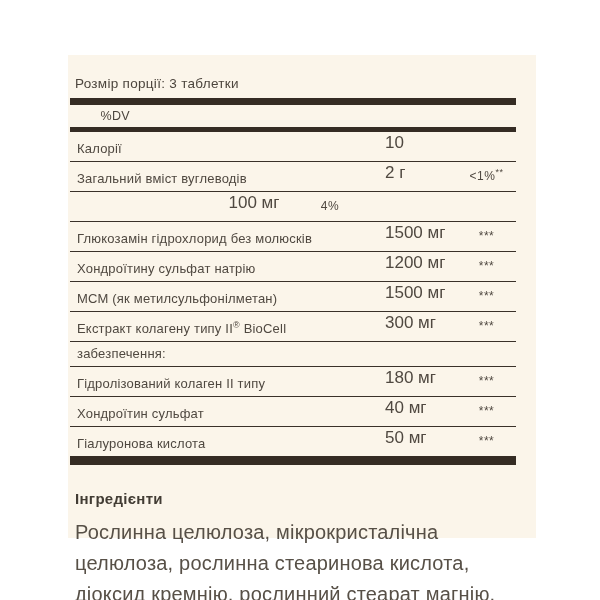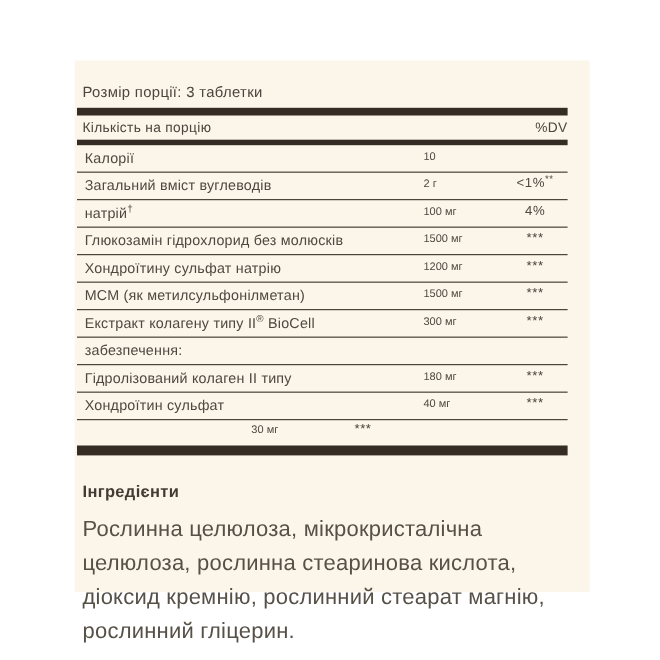--- a/index.html
+++ b/index.html
@@ -16,59 +16,57 @@
   .bar.bot { height:9px; }
   .hdr { display:flex; align-items:center; padding:4px 0 4px 5px;
          font-size:12.5px; color:#4c453d; letter-spacing:.3px; }
   .hdr .hdr-left { flex:1; }
   .hdr .hdr-right { flex:0 0 55px; text-align:right; }
   .row { display:flex; align-items:flex-end; padding:4px 0 5px;
          border-bottom:1.6px solid #3a3129; min-height:23px;justify-content:center; }
   .row:last-child { border-bottom:none; }
   .cell-label { flex:0 0 313px; padding-left:5px; font-size:13px; color:#4f4840;
                 letter-spacing:.2px; }
-  .cell-value { flex:0 0 74px; font-size:10px; color:#4f4840; position:relative; top:-3px; }
+  .cell-value { flex:0 0 74px; font-size:17px; color:#4f4840; position:relative; top:-3px; }
   .cell-dv { flex:0 0 55px; text-align:center; font-size:12px; color:#4f4840;
              position:relative; top:-3px; letter-spacing:.5px; }
   sup { font-size:9px; line-height:0; }
   .footnote { margin:14px 18px 0 4px; font-size:13px; color:#4f4840; letter-spacing:.2px; }
   .ing-head { margin:25px 18px 0 7px; font-size:15px; font-weight:bold;
               color:#423c34; letter-spacing:.3px; }
   .ing-body { margin:10px 0 0 7px; width:436px; font-size:20px; line-height:31px;
               color:#575047; letter-spacing:.2px; }
 </style>
 </head>
 <body>
 
 <div class="panel">
 
   <div class="serving">Розмір порції: 3 таблетки</div>
 
   <div class="facts">
     <div class="bar top"></div>
     <div class="hdr">
-      <span class="hdr-left">Кількість на порцію</span>
       <span class="hdr-right">%DV</span>
     </div>
     <div class="bar mid"></div>
     <div>
   <div class="row">
     <span class="cell-label"><span>Калорії</span></span>
     <span class="cell-value">10</span>
     <span class="cell-dv"></span>
   </div>
 
   <div class="row">
     <span class="cell-label"><span>Загальний вміст вуглеводів</span></span>
     <span class="cell-value">2 г</span>
     <span class="cell-dv"><span>&lt;1%</span><sup>**</sup></span>
   </div>
 
   <div class="row">
-    <span class="cell-label"><span>натрій</span><sup>†</sup></span>
     <span class="cell-value">100 мг</span>
     <span class="cell-dv"><span>4%</span></span>
   </div>
 
   <div class="row">
     <span class="cell-label"><span>Глюкозамін гідрохлорид без молюсків</span></span>
     <span class="cell-value">1500 мг</span>
     <span class="cell-dv"><span>***</span></span>
   </div>
 
@@ -102,21 +100,22 @@
     <span class="cell-dv"><span>***</span></span>
   </div>
 
   <div class="row">
     <span class="cell-label"><span>Хондроїтин сульфат</span></span>
     <span class="cell-value">40 мг</span>
     <span class="cell-dv"><span>***</span></span>
   </div>
 
   <div class="row">
-    <span class="cell-value">30 мг</span>
+    <span class="cell-label"><span>Гіалуронова кислота</span></span>
+    <span class="cell-value">50 мг</span>
     <span class="cell-dv"><span>***</span></span>
   </div>
 </div>
     <div class="bar bot"></div>
   </div>
 
 
   <div class="ing-head">Інгредієнти</div>
   <div class="ing-body">Рослинна целюлоза, мікрокристалічна целюлоза, рослинна стеаринова кислота, діоксид кремнію, рослинний стеарат магнію, рослинний гліцерин.</div>
 

